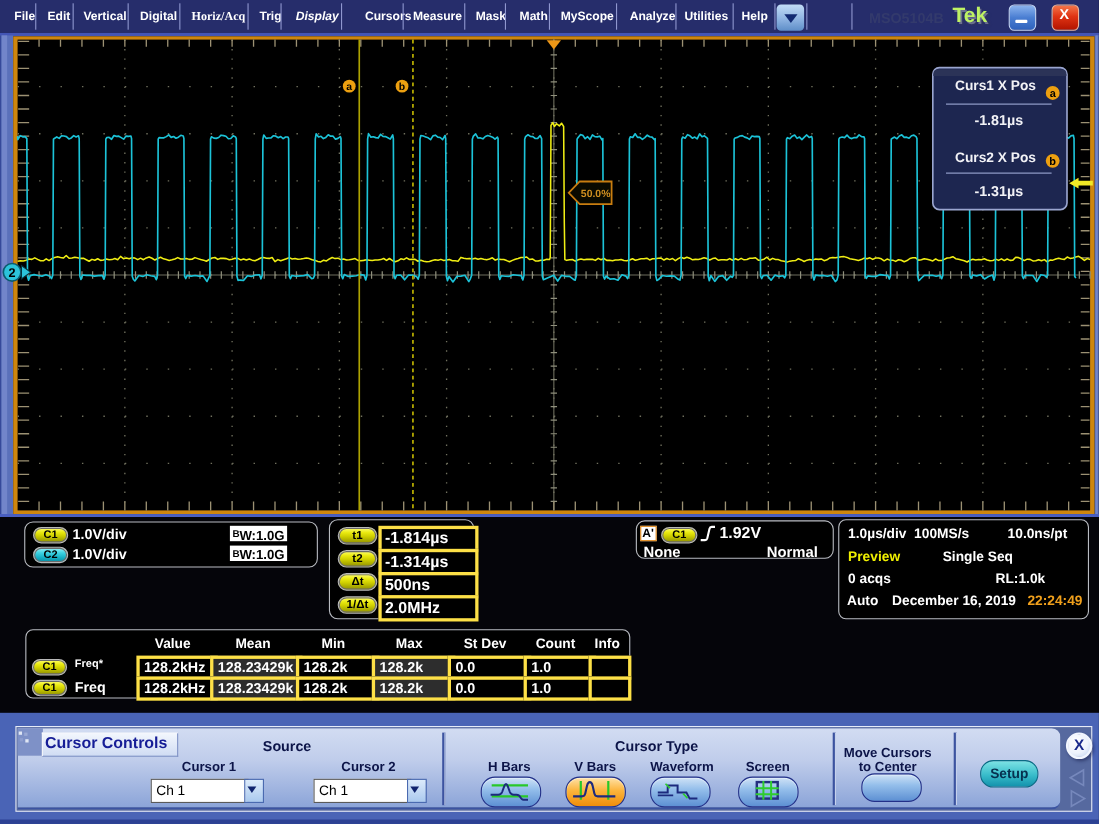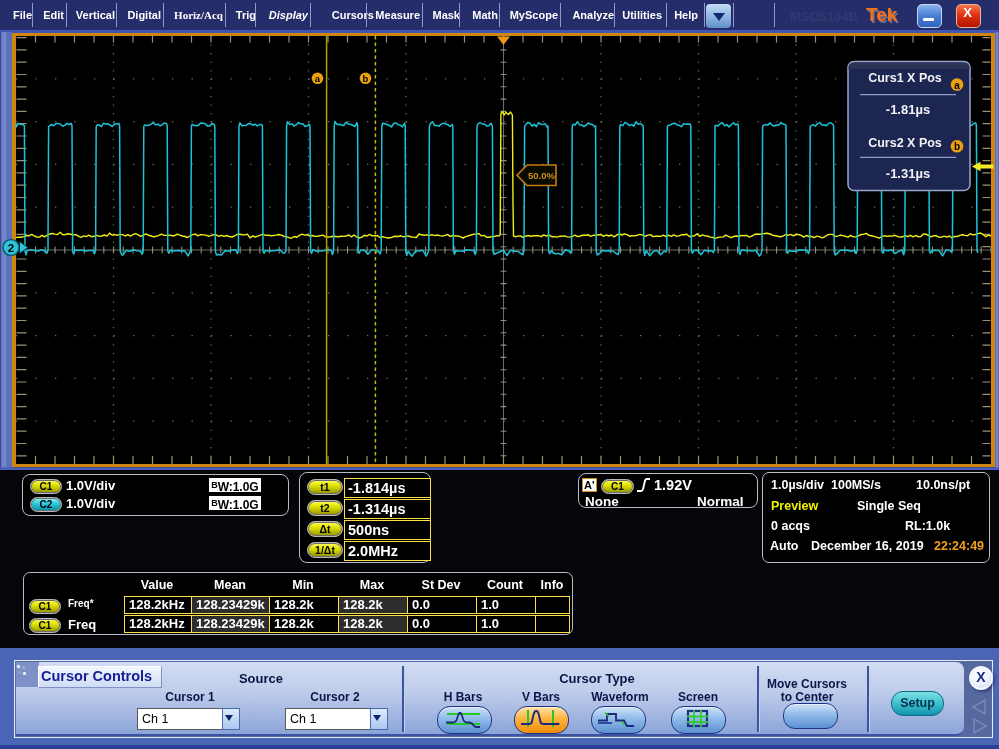--- a/index.html
+++ b/index.html
@@ -8,21 +8,21 @@
   .b{font-weight:bold;}
   .mitem{position:absolute;top:0;height:42px;line-height:31px;color:#fff;
          font-size:11px;font-weight:bold;text-align:right;}
   .msep{position:absolute;top:3px;height:24px;width:1px;background:#8f97cf;}
   .pill{position:absolute;border-radius:8px;color:#000;font-weight:bold;
         text-align:center;background:linear-gradient(180deg,#ffff70 0%,#eaea10 30%,#cfcf00 55%,#8f8f00 100%);
         border:1px solid #b9b9b9;box-shadow:0 0 0 1px #6a6a6a inset;}
   .pillc{background:linear-gradient(180deg,#9df4fa 0%,#3ed2e2 35%,#14aec4 70%,#0a8aa0 100%);}
   .wt{position:absolute;color:#fff;font-weight:bold;white-space:nowrap;}
   .rbox{position:absolute;background:#000;border:1.5px solid #b9bcc2;border-radius:8px;}
-  .cell{position:absolute;background:#000;border:1px solid #fde047;color:#fff;
+  .cell{position:absolute;background:#000;border:3px solid #fde047;color:#fff;
         font-weight:bold;white-space:nowrap;overflow:hidden;}
   .dlab{position:absolute;color:#0c1448;font-weight:bold;text-align:center;white-space:nowrap;}
   .ebtn{position:absolute;width:53px;height:26px;border-radius:13px;
         border:1.5px solid #223088;
         background:linear-gradient(180deg,#cfe2f6 0%,#95bfeb 40%,#5d90d3 100%);
         box-shadow:0 1px 1px rgba(255,255,255,.5) inset;}
   .vline{position:absolute;width:2px;background:#3c53a0;border-right:1px solid #c6d1ec;}
 </style></head>
 <body>
 <div id="page">
@@ -58,21 +58,21 @@
 <div class="msep" style="left:613.5px;"></div>
 <div class="msep" style="left:666.4px;"></div>
 <div class="msep" style="left:704px;"></div>
 <div class="msep" style="left:733px;"></div>
 <div class="msep" style="left:774px;"></div>
 <div class="ab" style="left:706px;top:4px;width:25px;height:24px;border-radius:4px;
      background:linear-gradient(180deg,#c2dcf6 0%,#8fb4e2 55%,#5e8ec8 100%);"></div>
 <div class="ab" style="left:712.5px;top:13px;width:0;height:0;border-left:6px solid transparent;
      border-right:6px solid transparent;border-top:8px solid #122a72;"></div>
 <div class="ab" style="left:790px;top:9px;font-size:13px;color:#333a6c;font-weight:bold;">MSO5104B</div>
-<div class="ab b" style="left:866px;top:4px;font-size:19px;color:#f97316;
+<div class="ab b" style="left:866px;top:4px;font-size:19px;color:#bef264;
      text-shadow:1.5px 1.5px 0 #6a6f8f, 2.5px 2.5px 2px #30345c;">Tek</div>
 <div class="ab" style="left:917px;top:4px;width:23px;height:22px;border-radius:5px;
      background:linear-gradient(180deg,#8cb4ee 0%,#4a7ed2 50%,#2f62bd 100%);
      border:1px solid #c4d6f4;"></div>
 <div class="ab" style="left:923px;top:18px;width:11px;height:3px;background:#fff;border-radius:1px;"></div>
 <div class="ab" style="left:956px;top:4px;width:23px;height:22px;border-radius:5px;
      background:linear-gradient(180deg,#f4764a 0%,#e03414 45%,#b31400 100%);
      border:1px solid #e8b49c;"></div>
 <div class="ab b" style="left:956px;top:5px;width:23px;text-align:center;font-size:13px;color:#fff;">X</div>
 

